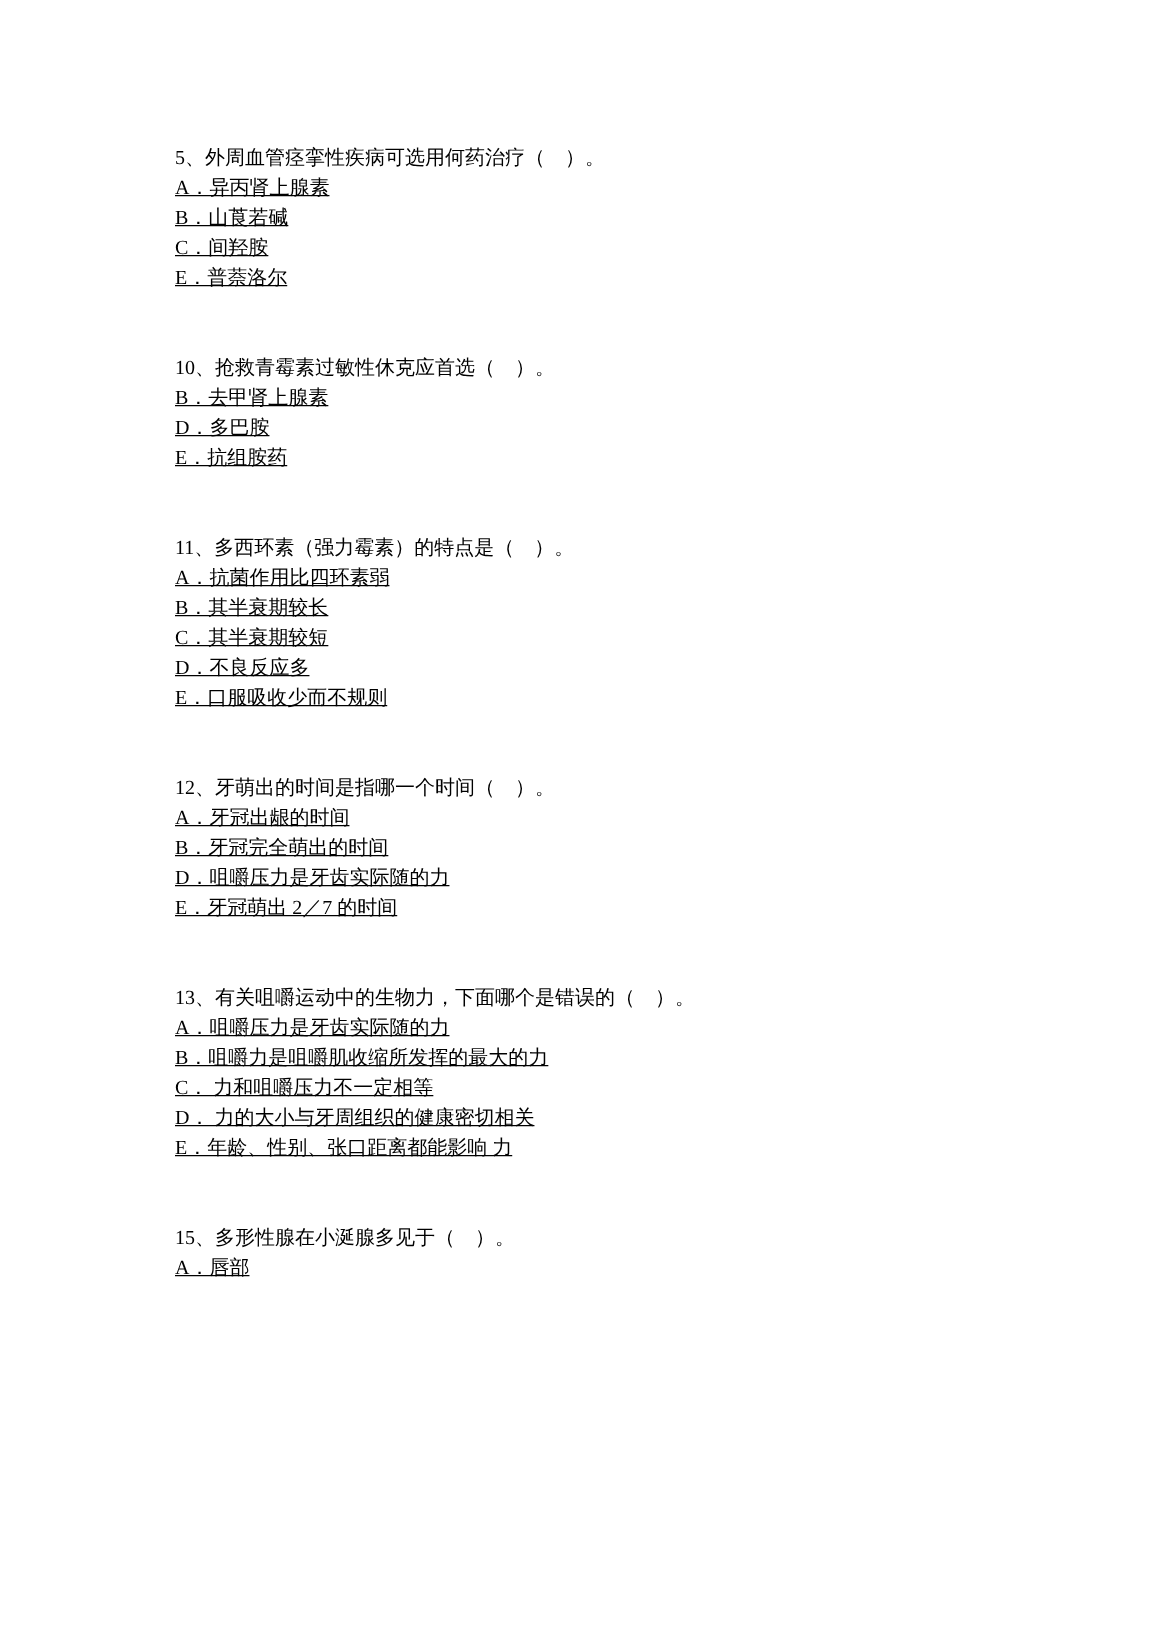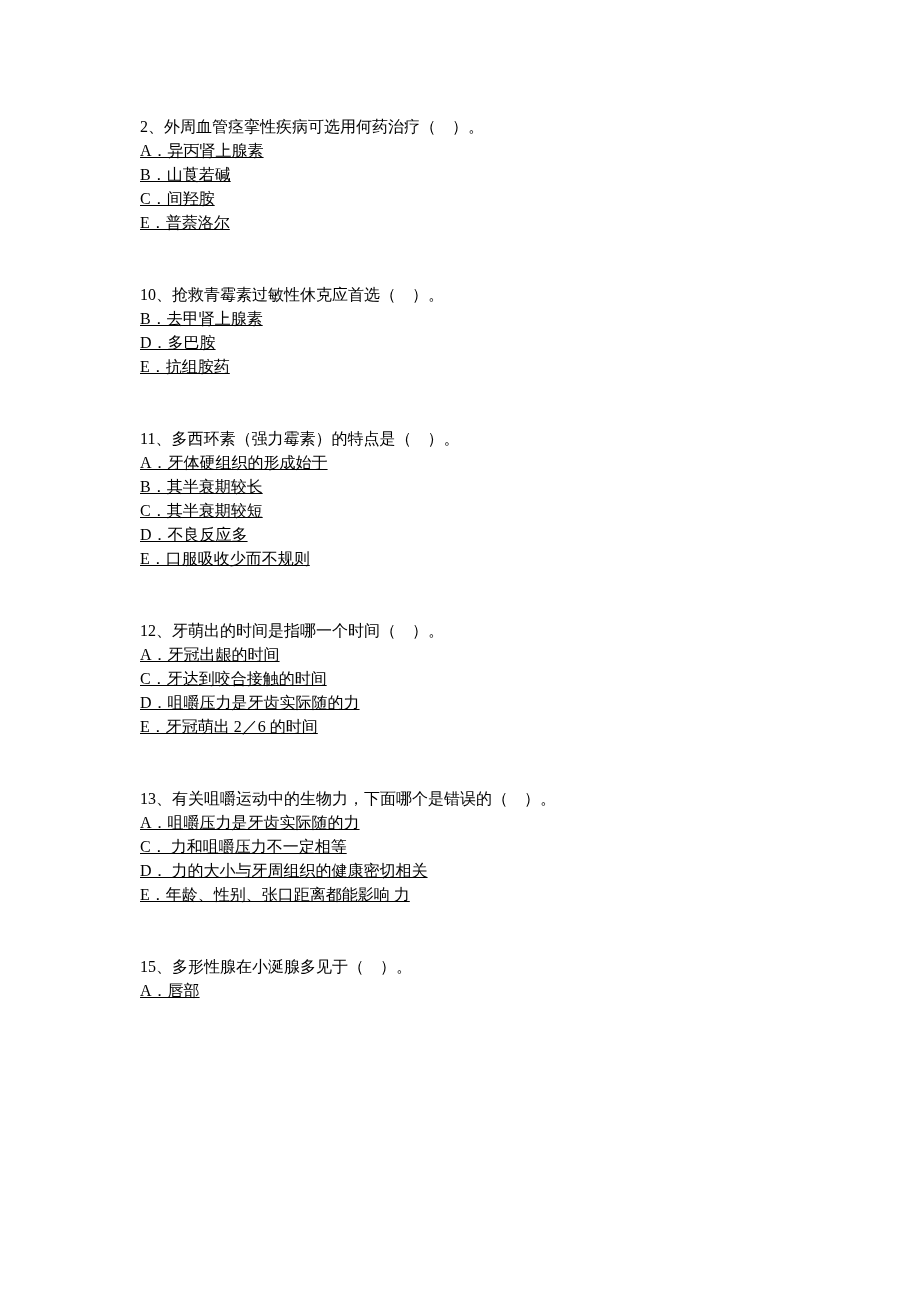--- a/index.html
+++ b/index.html
@@ -27,54 +27,55 @@
     .option {
       margin-bottom: 0;
       text-decoration: underline;
     }
   </style>
 </head>
 <body>
 
 <div>
   <div class="question-block">
-    <div class="question-text">2、外周血管痉挛性疾病可选用何药治疗（　）。</div>
+    <div class="question-text">5、外周血管痉挛性疾病可选用何药治疗（　）。</div>
     <div class="option">A．异丙肾上腺素</div>
     <div class="option">B．山莨若碱</div>
     <div class="option">C．间羟胺</div>
     <div class="option">E．普萘洛尔</div>
   </div>
 
   <div class="question-block">
     <div class="question-text">10、抢救青霉素过敏性休克应首选（　）。</div>
     <div class="option">B．去甲肾上腺素</div>
     <div class="option">D．多巴胺</div>
     <div class="option">E．抗组胺药</div>
   </div>
 
   <div class="question-block">
     <div class="question-text">11、多西环素（强力霉素）的特点是（　）。</div>
-    <div class="option">A．牙体硬组织的形成始于</div>
+    <div class="option">A．抗菌作用比四环素弱</div>
     <div class="option">B．其半衰期较长</div>
     <div class="option">C．其半衰期较短</div>
     <div class="option">D．不良反应多</div>
     <div class="option">E．口服吸收少而不规则</div>
   </div>
 
   <div class="question-block">
     <div class="question-text">12、牙萌出的时间是指哪一个时间（　）。</div>
     <div class="option">A．牙冠出龈的时间</div>
-    <div class="option">C．牙达到咬合接触的时间</div>
+    <div class="option">B．牙冠完全萌出的时间</div>
     <div class="option">D．咀嚼压力是牙齿实际随的力</div>
-    <div class="option">E．牙冠萌出 2／6 的时间</div>
+    <div class="option">E．牙冠萌出 2／7 的时间</div>
   </div>
 
   <div class="question-block">
     <div class="question-text">13、有关咀嚼运动中的生物力，下面哪个是错误的（　）。</div>
     <div class="option">A．咀嚼压力是牙齿实际随的力</div>
+    <div class="option">B．咀嚼力是咀嚼肌收缩所发挥的最大的力</div>
     <div class="option">C．  力和咀嚼压力不一定相等</div>
     <div class="option">D．  力的大小与牙周组织的健康密切相关</div>
     <div class="option">E．年龄、性别、张口距离都能影响  力</div>
   </div>
 
 
   <div class="question-block">
     <div class="question-text">15、多形性腺在小涎腺多见于（　）。</div>
     <div class="option">A．唇部</div>
 

